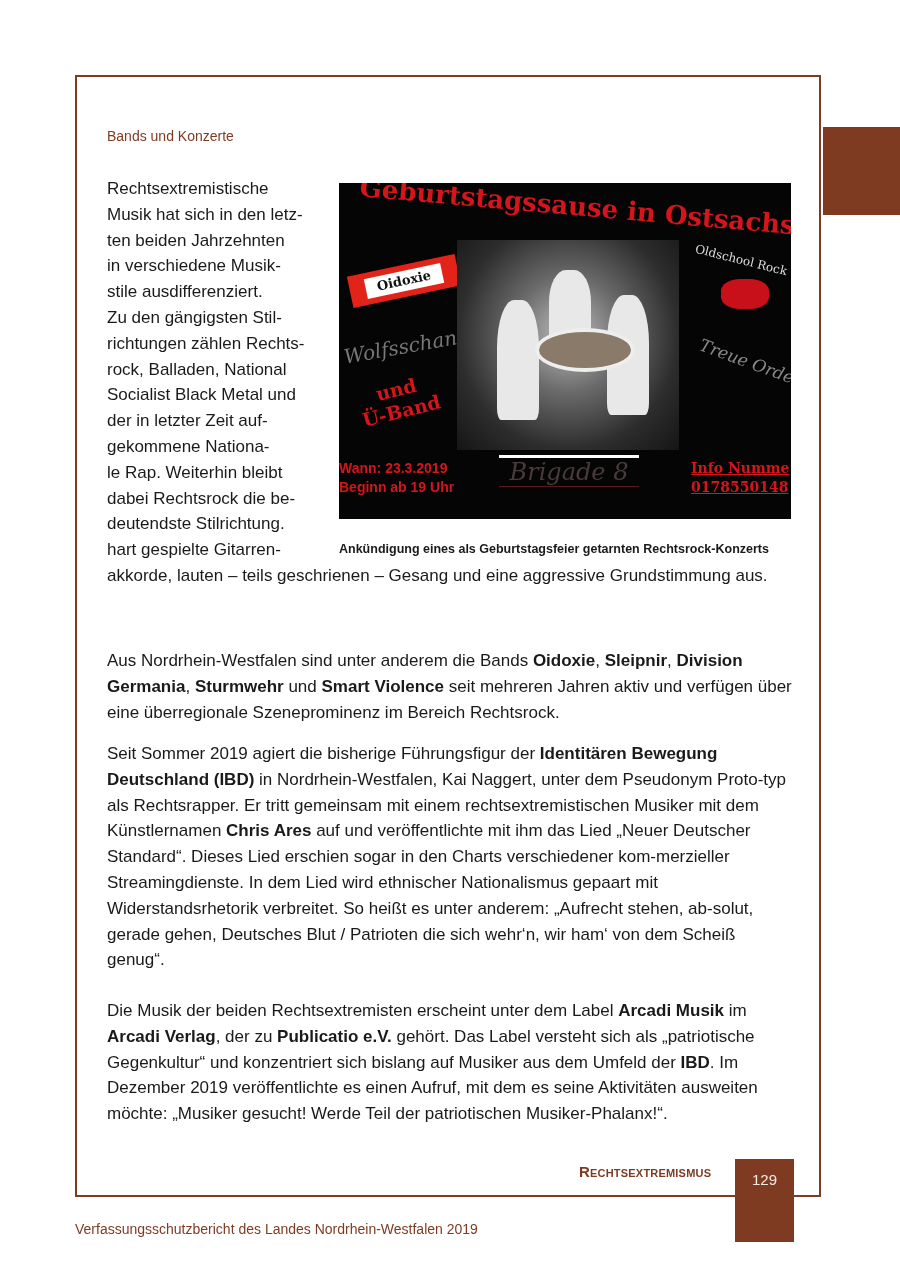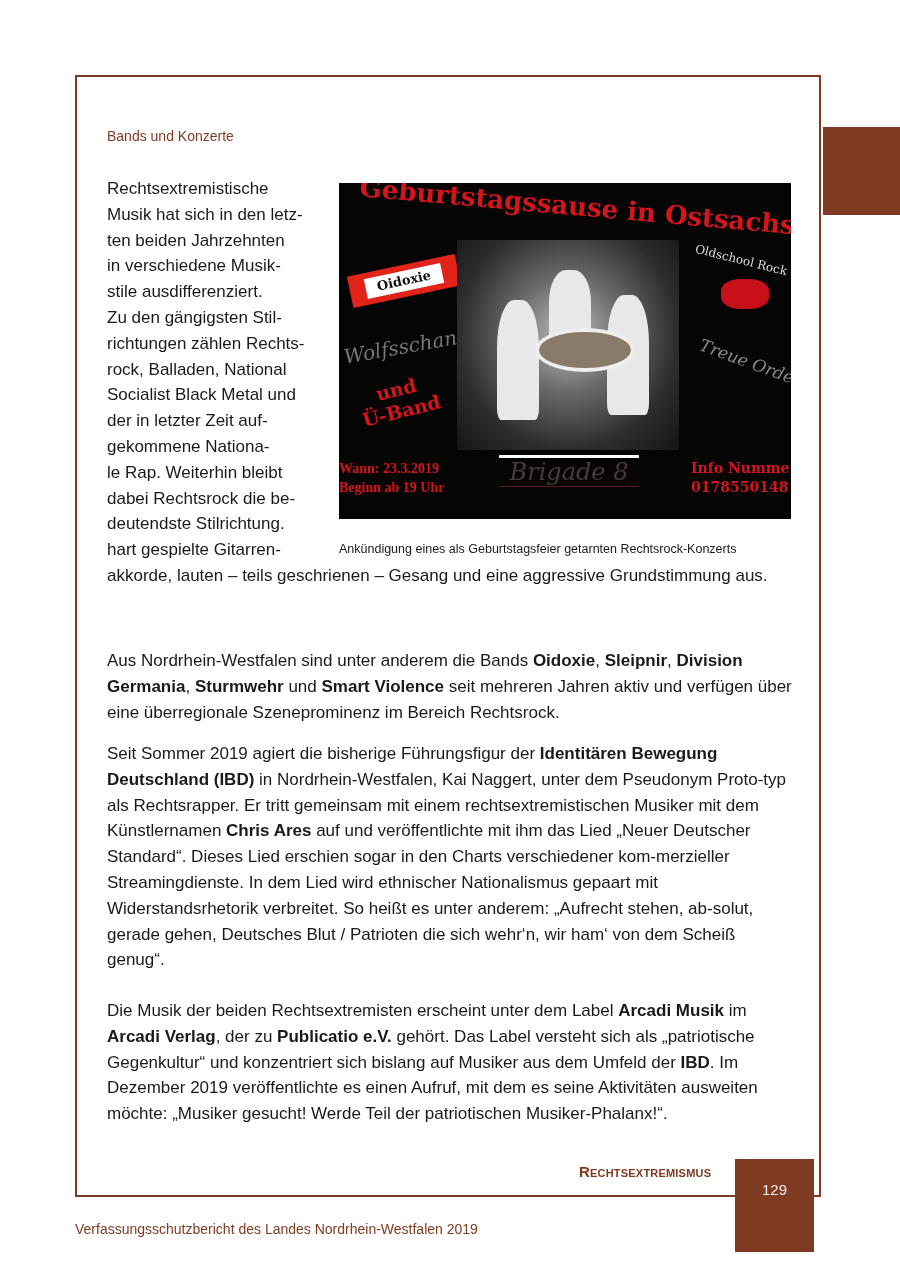--- a/index.html
+++ b/index.html
@@ -9,23 +9,23 @@
     }
     .frame {
       position: absolute; left: 75px; top: 75px; width: 746px; height: 1122px;
       border: 2px solid #7f3b22; box-sizing: border-box;
     }
     .side-tab {
       position: absolute; left: 823px; top: 127px; width: 77px; height: 88px;
       background: #7f3b22;
     }
     .page-box {
-      position: absolute; left: 735px; top: 1159px; width: 79px; height: 77px;
+      position: absolute; left: 735px; top: 1159px; width: 59px; height: 77px;
       background: #7f3b22; color: #f6e9e2; font-size: 15px;
-      text-align: center; line-height: 30px; padding-top: 16px;
+      text-align: center; line-height: 30px; padding-top: 6px;
     }
     .section-label {
       position: absolute; left: 579px; top: 1163px; color: #7f3b22;
       font-size: 15px; font-variant: small-caps; letter-spacing: 0.2px; font-weight: bold;
     }
     .footer {
       position: absolute; left: 75px; top: 1221px; color: #7f3b22; font-size: 14px;
     }
     .heading {
       position: absolute; left: 107px; top: 128px; color: #7f3b22; font-size: 14px;
@@ -63,46 +63,46 @@
     }
     .grey-logo {
       position: absolute; left: 4px; top: 150px; color: #777; font-family: "DejaVu Serif", serif;
       font-size: 20px; font-style: italic; transform: rotate(-10deg);
     }
     .und {
       position: absolute; left: 20px; top: 195px; color: #d4151b; font-family: "DejaVu Serif", serif;
       font-size: 19px; font-weight: bold; line-height: 22px; transform: rotate(-14deg); text-align: center;
     }
     .wann {
-      position: absolute; left: 0; top: 276px; color: #d4151b; font-family: Liberation Serif, serif;
+      position: absolute; left: 0; top: 276px; color: #d4151b; font-family: Liberation Sans, sans-serif;
       font-weight: bold; font-size: 14px; line-height: 19px; white-space: nowrap;
     }
     .info {
       position: absolute; left: 352px; top: 276px; color: #d4151b; font-family: "DejaVu Serif", serif;
-      font-weight: bold; font-size: 14px; line-height: 19px; white-space: nowrap;
+      font-weight: bold; font-size: 14px; line-height: 19px; white-space: nowrap; text-decoration: underline;
     }
     .brigade {
       position: absolute; left: 160px; top: 272px; width: 140px; text-align: center; color: #4a3a3a;
       font-family: "DejaVu Serif", serif; font-size: 24px; font-style: italic;
       border-top: 3px solid #ffffff; border-bottom: 1px solid #5a1a1a;
     }
     .oldschool {
       position: absolute; left: 355px; top: 70px; color: #ddd; font-family: "DejaVu Serif", serif;
       font-size: 12px; transform: rotate(14deg); white-space: nowrap;
     }
     .red-blob {
       position: absolute; left: 382px; top: 96px; width: 48px; height: 30px; background: #c8101a;
       border-radius: 40%;
     }
     .grey-logo2 {
       position: absolute; left: 358px; top: 170px; color: #888; font-family: "DejaVu Serif", serif;
       font-size: 17px; font-style: italic; transform: rotate(20deg); white-space: nowrap;
     }
     .caption {
-      position: absolute; left: 339px; top: 542px; font-size: 12.5px; color: #1a1a1a; white-space: nowrap;
+      position: absolute; left: 339px; top: 542px; font-size: 12.5px; color: #1a1a1a; white-space: nowrap; font-weight: bold;
     }
     b { font-weight: bold; }
   </style>
 </head>
 <body>
 
 <div class="frame"></div>
 <div class="side-tab"></div>
 
 <div class="heading">Bands und Konzerte</div>

